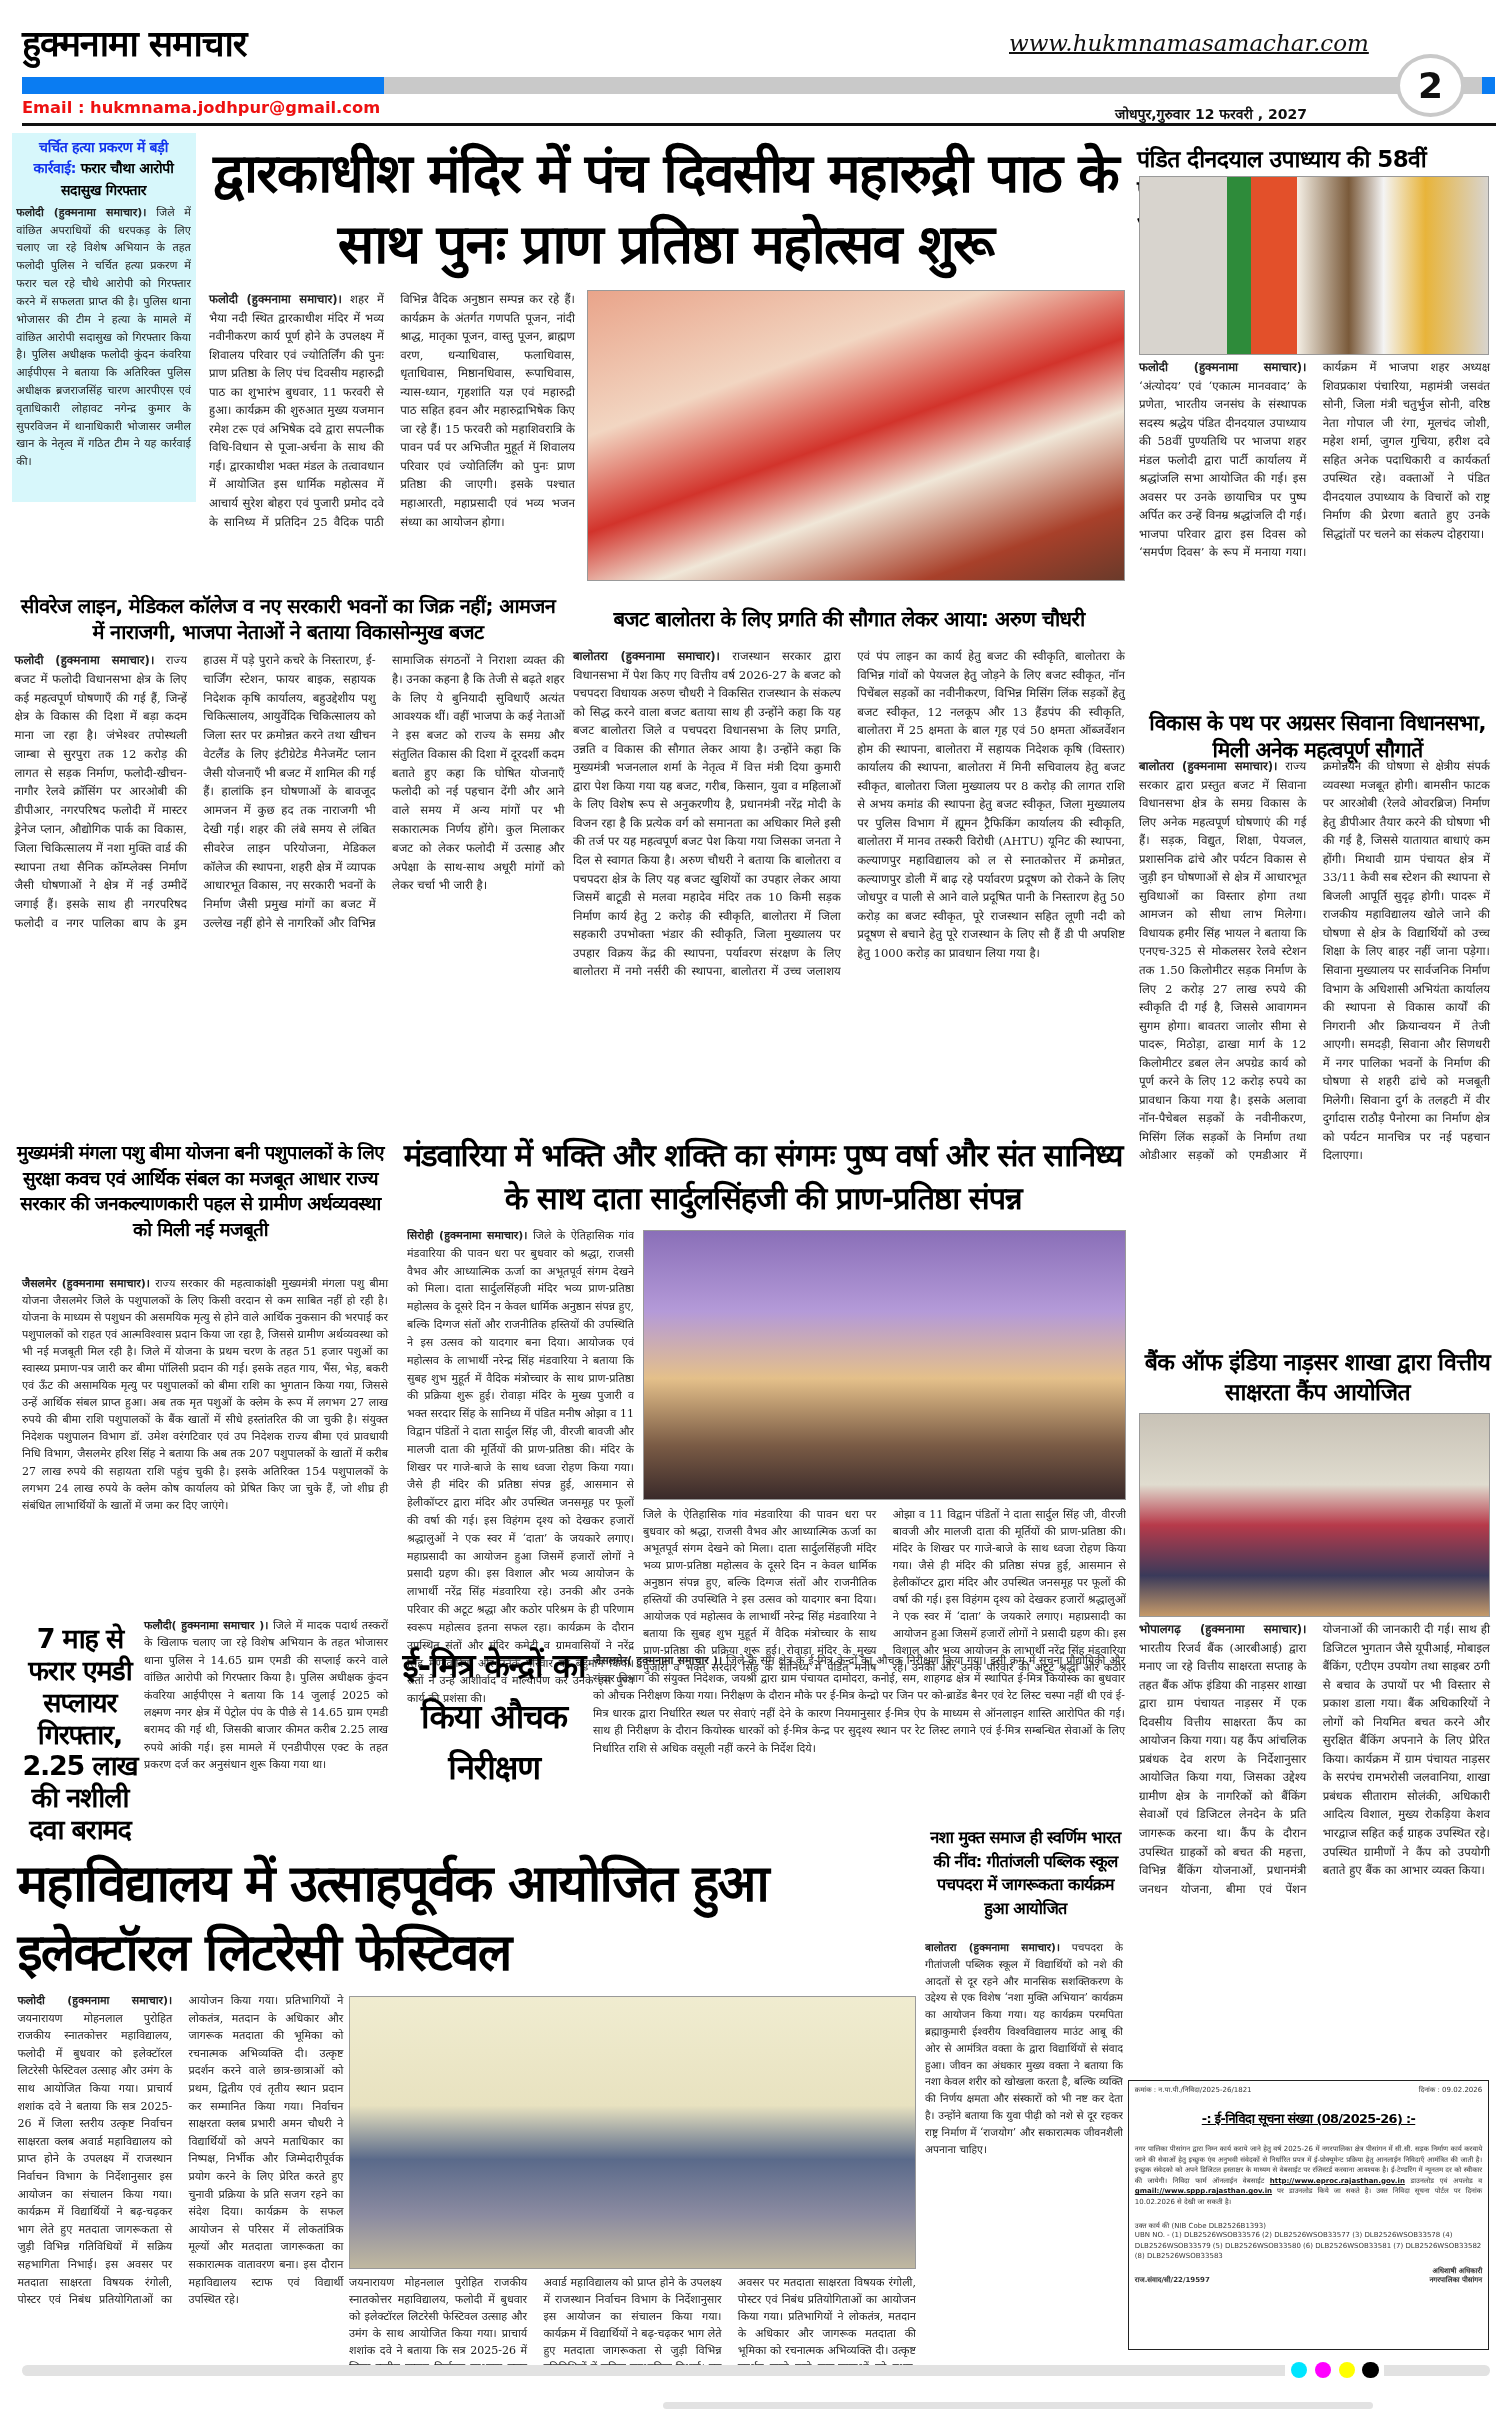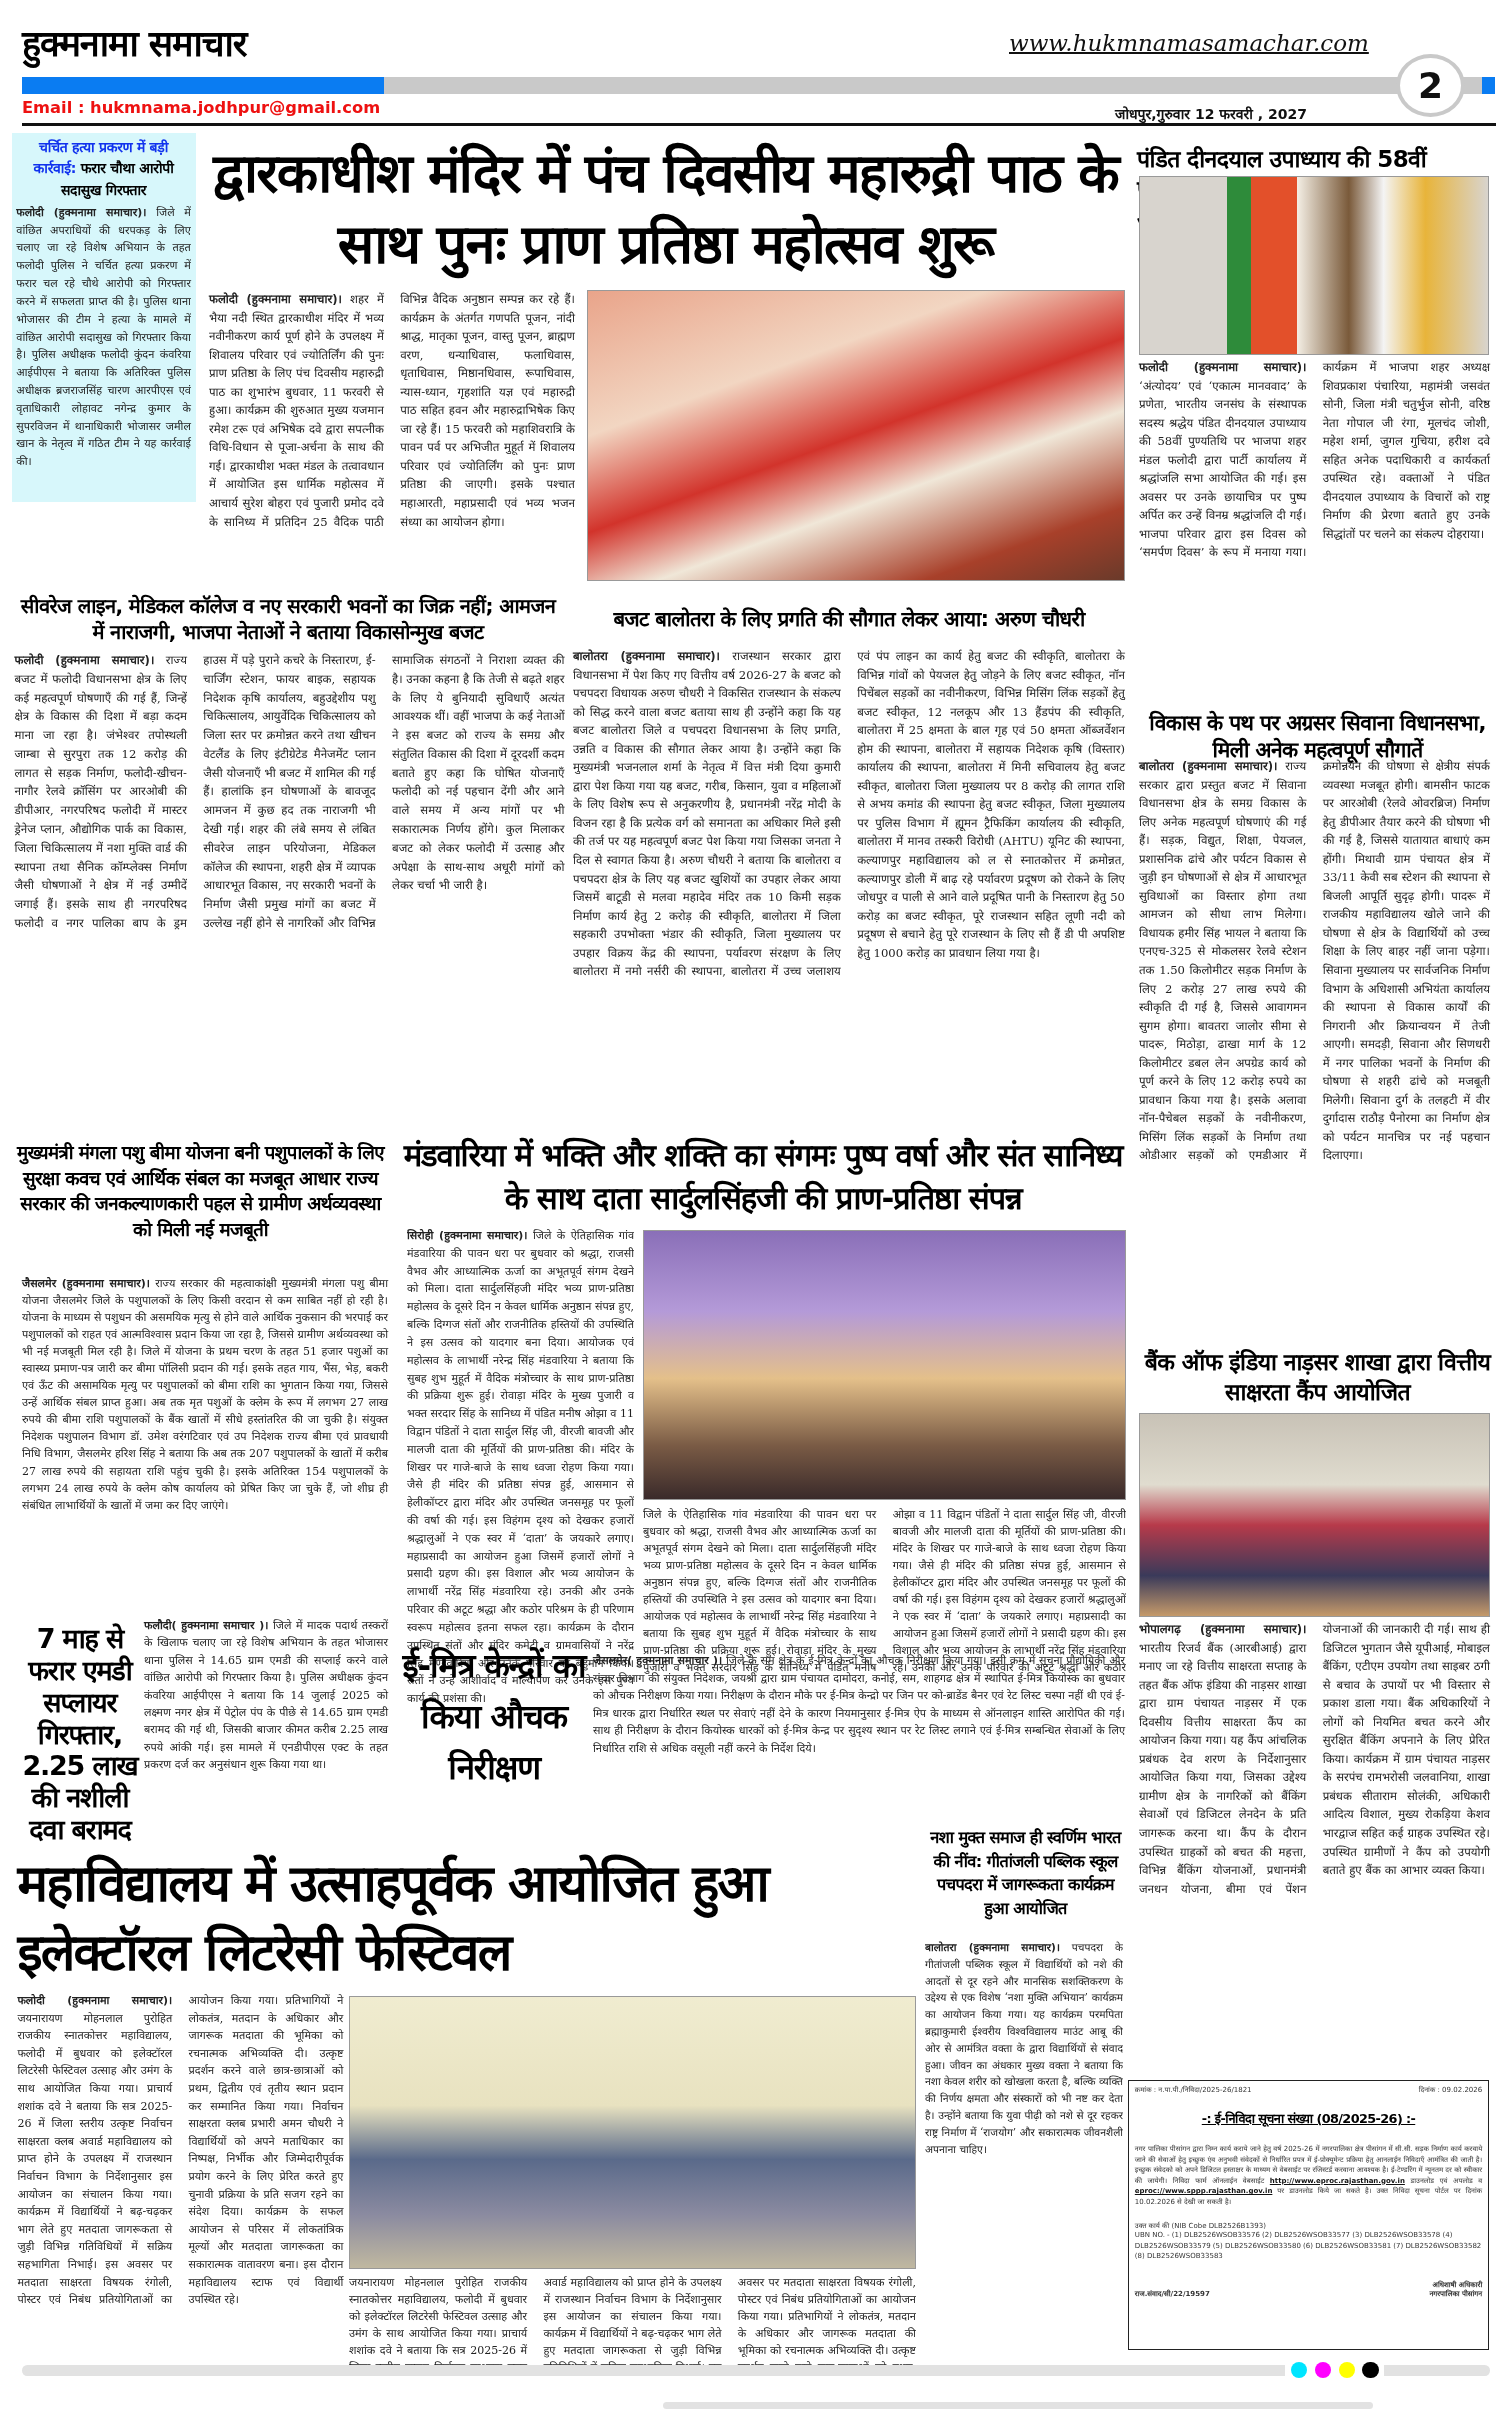--- a/index.html
+++ b/index.html
@@ -123,26 +123,26 @@
   <div style="padding:3.5px 5.8px;font-family:'DejaVu Sans',sans-serif;font-size:7px;color:#333">
     <div style="display:flex;justify-content:space-between">
       <span>क्रमांक : न.पा.पी./निविदा/2025-26/1821</span>
       <span>दिनांक : 09.02.2026</span>
     </div>
     <div class="hl" style="font-size:12.8px;text-align:center;margin:18px 0;text-decoration:underline">-: ई-निविदा सूचना संख्या (08/2025-26) :-</div>
     <div style="text-align:justify;line-height:1.5">
       <span>नगर पालिका पीसांगन द्वारा निम्न कार्य कराये जाने हेतु वर्ष 2025-26 में नगरपालिका क्षेत्र पीसांगन में सी.सी. सड़क निर्माण कार्य करवाये जाने की सेवाओं हेतु इच्छुक एंव अनुभवी संवेदकों से निर्धारित प्रपत्र में ई-प्रोक्यूमेन्ट प्रक्रिया हेतु आनलाईन निविदाएँ आमंत्रित की जाती है। इच्छुक संवेदको को अपने डिजिटल हस्ताक्षर के माध्यम से वेबसाईट पर रजिस्टर्ड करवाना आवश्यक है। ई-टेण्डरिंग में न्यूनतम दर को स्वीकार की जायेगी। निविदा फार्म ऑनलाईन वेबसाईट</span>
       <a class="u" style="color:#111;font-weight:bold">http://www.eproc.rajasthan.gov.in</a>
       <span>डाउनलोड एवं अपलोड व</span>
-      <a class="u" style="color:#111;font-weight:bold">eproc://www.sppp.rajasthan.gov.in</a>
+      <a class="u" style="color:#111;font-weight:bold">gmail://www.sppp.rajasthan.gov.in</a>
       <span>पर डाउनलोड किये जा सकते है। उक्त निविदा सूचना पोर्टल पर दिनांक 10.02.2026 से देखी जा सकती है।</span>
     </div>
     <div style="margin-top:14px">उक्त कार्य की (NIB Cobe DLB2526B1393)</div>
     <div style="line-height:1.5">UBN NO. - (1) DLB2526WSOB33576 (2) DLB2526WSOB33577 (3) DLB2526WSOB33578 (4) DLB2526WSOB33579 (5) DLB2526WSOB33580 (6) DLB2526WSOB33581 (7) DLB2526WSOB33582 (8) DLB2526WSOB33583</div>
-    <div style="text-align:right;margin-top:18px;font-weight:bold">
+    <div style="text-align:right;margin-top:4px;font-weight:bold">
       <div>अधिशाषी अधिकारी</div>
     </div>
     <div style="display:flex;justify-content:space-between;font-weight:bold">
       <span>राज.संवाद/सी/22/19597</span>
       <span>नगरपालिका पीसांगन</span>
     </div>
   </div>
 </div>
 
 <div class="abs" style="left:22px;top:2365px;width:1291px;height:10.5px;border-radius:5.2px;background:#e2e2e2"></div>

